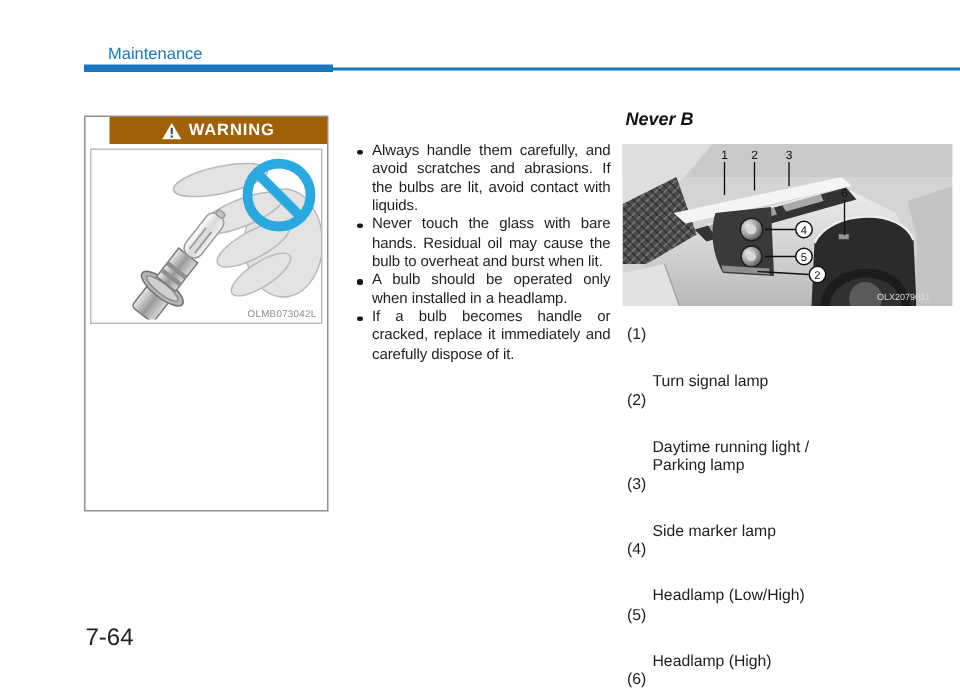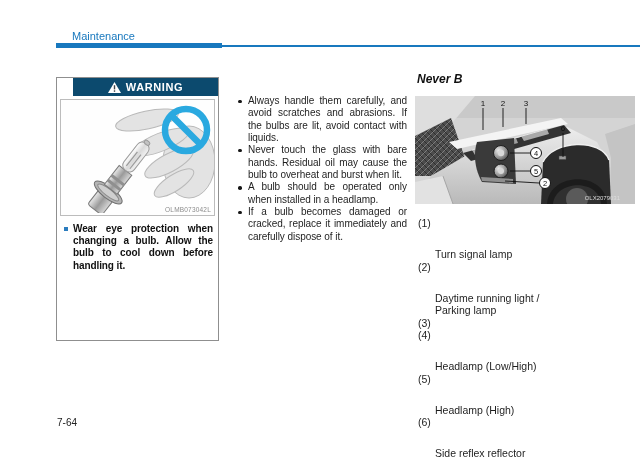--- a/index.html
+++ b/index.html
@@ -8,21 +8,21 @@
   .page{position:absolute;inset:0;}
 
   
   .section-title{position:absolute;left:72px;top:30px;font-size:11px;color:#1878be;}
   .rule-thick{position:absolute;left:56px;top:43px;width:166px;height:5px;background:#1878be;}
   .rule-thin{position:absolute;left:222px;top:45px;width:418px;height:1.5px;background:#1878be;}
 
   
   .warning-box{position:absolute;left:56px;top:77px;width:163px;min-height:264px;
                border:1px solid #8f8f8f;box-sizing:border-box;background:#fff;}
-  .warning-header{height:18px;background:#0c4a6e;color:#fff;display:flex;align-items:center;
+  .warning-header{height:18px;background:#a16207;color:#fff;display:flex;align-items:center;
                   justify-content:center;gap:5px;font-weight:bold;font-size:11px;letter-spacing:.6px;margin-left:16px;}
   .warning-illustration{margin:3px 3px 0 3px;height:115px;border:1px solid #bcbcbc;
                         position:relative;background:#fefefe;overflow:hidden;}
   .warn-img-code{position:absolute;right:3px;bottom:2px;font-size:6.5px;color:#8b8b8b;letter-spacing:.2px;}
   .warning-bullets{padding:7px 5px 6px 6px;}
   .wbullet{position:relative;padding-left:10px;font-weight:bold;font-size:10px;line-height:12.2px;
            text-align:justify;letter-spacing:-0.1px;color:#111;}
   .wbullet .sq{position:absolute;left:1px;top:4px;width:3.5px;height:3.5px;background:#2b7cbe;}
 
   
@@ -32,21 +32,21 @@
   .mbullet .dot{position:absolute;left:1px;top:4.6px;width:3.5px;height:3.5px;border-radius:50%;background:#161616;}
 
   
   .type-label{position:absolute;left:417px;top:72px;font-size:12px;font-weight:bold;font-style:italic;color:#111;}
   .car-figure{position:absolute;left:415px;top:96px;width:220px;height:108px;}
   .legend{position:absolute;left:418px;top:217px;width:150px;font-size:10.5px;line-height:12.5px;color:#1e1e1e;}
   .legend-item{display:flex;}
   .legend-num{width:17px;flex:none;}
   .legend-label{flex:1;margin-top:31px;}
 
-  .page-number{position:absolute;left:57px;top:417px;font-size:10px;color:#222;}
+  .page-number{position:absolute;left:57px;top:417px;font-size:16px;color:#222;}
 </style>
 </head>
 <body>
 
 <div class="page">
 
   <div class="section-title">Maintenance</div>
   <div class="rule-thick"></div>
   <div class="rule-thin"></div>
 
@@ -100,43 +100,39 @@
 
         <g>
           <circle cx="125" cy="30" r="21" fill="none" stroke="#2aa9e0" stroke-width="6.5"></circle>
           <line x1="110" y1="15" x2="140" y2="45" stroke="#2aa9e0" stroke-width="6.5"></line>
         </g>
       </svg>
       <span class="warn-img-code">OLMB073042L</span>
     </div>
 
     <div class="warning-bullets">
-      <div class="wbullet">
-        <span class="sq"></span>
-        <span>Wear eye protection when changing a bulb. Allow the bulb to cool down before handling it.</span>
-      </div>
     </div>
   </div>
 
   <div class="col2">
     <div class="mbullet">
       <span class="dot"></span>
       <span>Always handle them carefully, and avoid scratches and abrasions. If the bulbs are lit, avoid contact with liquids.</span>
     </div>
     <div class="mbullet">
       <span class="dot"></span>
       <span>Never touch the glass with bare hands. Residual oil may cause the bulb to overheat and burst when lit.</span>
     </div>
     <div class="mbullet">
       <span class="dot"></span>
       <span>A bulb should be operated only when installed in a headlamp.</span>
     </div>
     <div class="mbullet">
       <span class="dot"></span>
-      <span>If a bulb becomes damaged or cracked, replace it immediately and carefully dispose of it.</span>
+      <span>If a bulb becomes handle or cracked, replace it immediately and carefully dispose of it.</span>
     </div>
   </div>
 
   <div class="type-label">Never B</div>
 
   <div class="car-figure">
     <svg width="220" height="108" viewBox="0 0 220 108">
       <defs>
         <linearGradient id="body" x1="0" y1="0" x2="0" y2="1">
           <stop offset="0" stop-color="#ededed"></stop>
@@ -220,20 +216,21 @@
     <div class="legend-item">
       <span class="legend-num">(1)</span>
       <span class="legend-label">Turn signal lamp</span>
     </div>
     <div class="legend-item">
       <span class="legend-num">(2)</span>
       <span class="legend-label">Daytime running light / Parking lamp</span>
     </div>
     <div class="legend-item">
       <span class="legend-num">(3)</span>
+      <span class="legend-label">Side marker lamp</span>
     </div>
     <div class="legend-item">
       <span class="legend-num">(4)</span>
       <span class="legend-label">Headlamp (Low/High)</span>
     </div>
     <div class="legend-item">
       <span class="legend-num">(5)</span>
       <span class="legend-label">Headlamp (High)</span>
     </div>
     <div class="legend-item">

